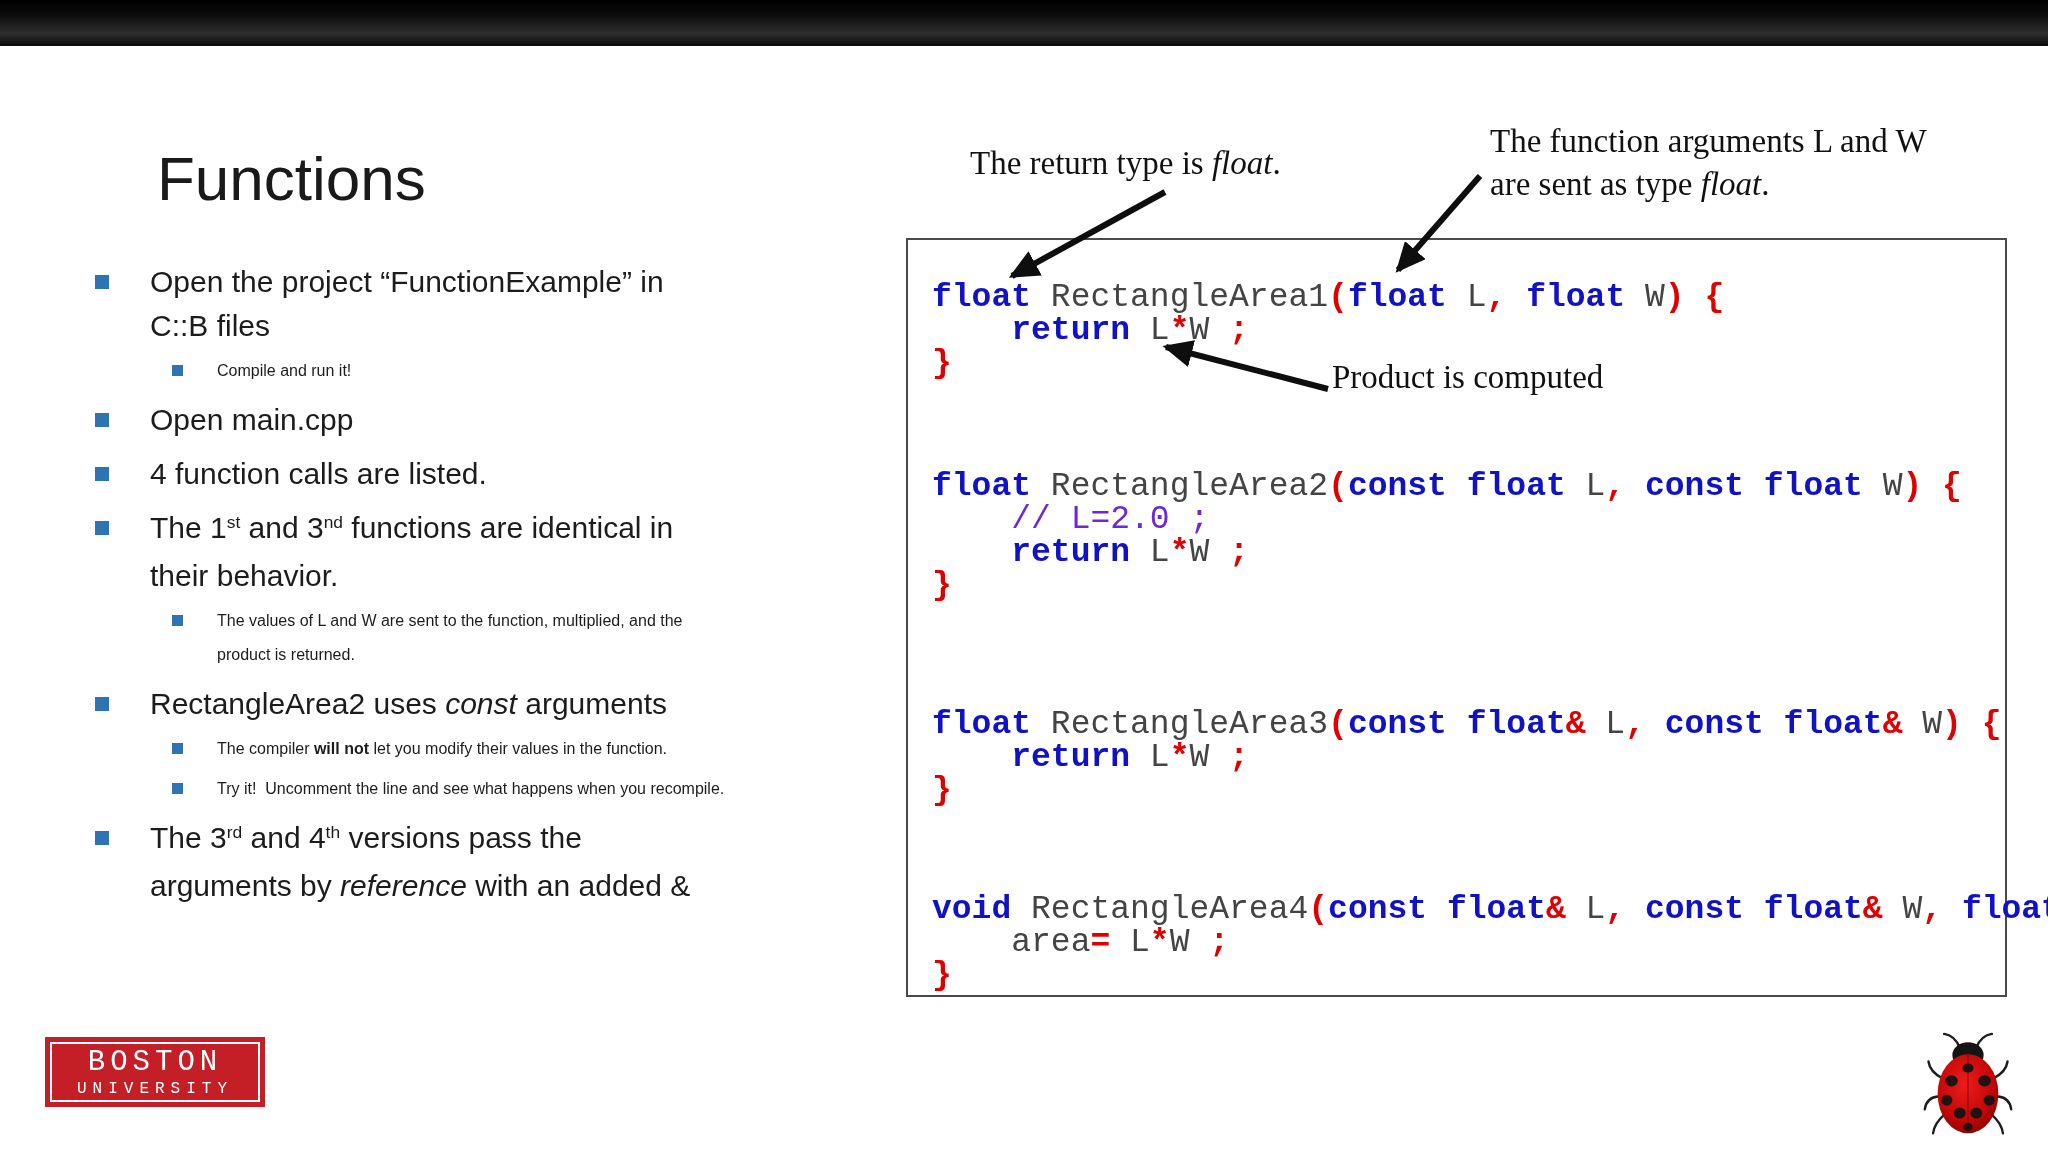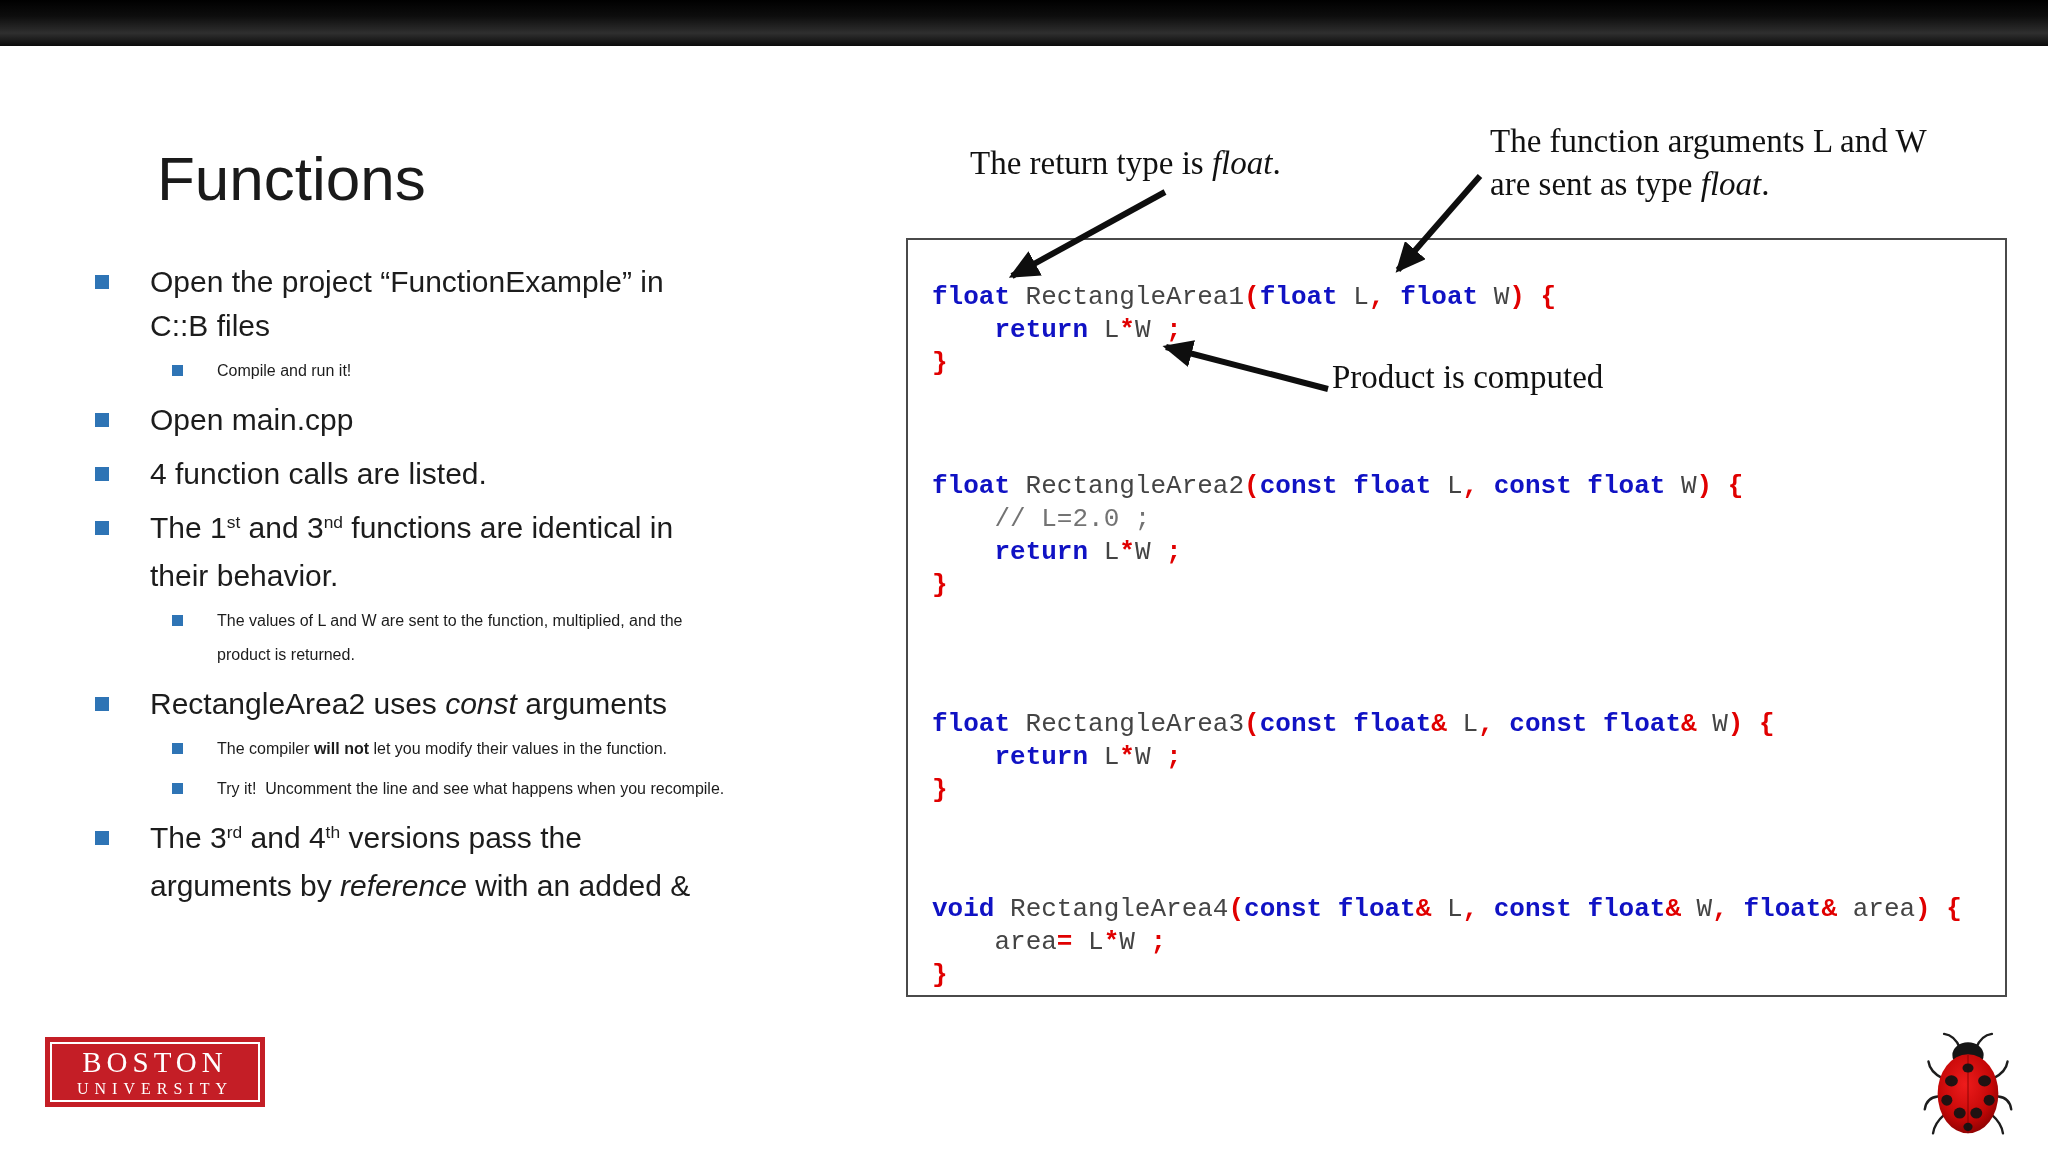--- a/index.html
+++ b/index.html
@@ -29,46 +29,46 @@
   .li.l2 .txt{display:inline-block;width:515px;white-space:pre-wrap;}
   .s-i{font-style:italic;}
   .s-b{font-weight:bold;}
   .s-sup{font-size:58%;position:relative;top:-0.55em;}
   
   .code-box{
     position:absolute;left:906px;top:238px;width:1101px;height:759px;
     border:2px solid #4a4a4a;background:#fff;box-sizing:border-box;
     padding:41px 0 0 24px;
     font-family:"Liberation Mono","DejaVu Sans Mono",monospace;
-    font-size:26px;line-height:33px;color:#444;
+    font-size:33px;line-height:33px;color:#444;
   }
   .code-line{white-space:pre;}
   .code-block + .code-block{display:block;}
   .c-k{color:#1012c4;font-weight:bold;}
   .c-p{color:#e00000;font-weight:bold;}
   .c-n{color:#444;}
-  .c-c{color:#737373;}
+  .c-c{color:#6d28d9;}
   
   .ann{
     position:absolute;font-family:"Liberation Serif",serif;
     font-size:33px;color:#111;line-height:1.3;
   }
   .ann.nowrap{white-space:nowrap;}
   
   .arrows{position:absolute;left:0;top:0;width:2048px;height:1152px;pointer-events:none;}
   
   .bu-logo{
     position:absolute;left:45px;top:1037px;width:220px;height:70px;
     background:#c41e26;
   }
   .bu-inner{
     position:absolute;left:5px;top:5px;right:5px;bottom:5px;
     border:2px solid #ffffff;
     display:flex;flex-direction:column;align-items:center;justify-content:center;
-    font-family:Liberation Serif, serif;color:#ffffff;
+    font-family:Liberation Mono, monospace;color:#ffffff;
   }
   .bu-line1{font-size:29px;letter-spacing:5px;line-height:1;}
   .bu-line2{font-size:16px;letter-spacing:6px;line-height:1;margin-top:4px;}
   
   .ladybug{position:absolute;left:1922px;top:1026px;width:92px;height:118px;}
 </style>
 </head>
 <body>
 
 <div class="top-bar"></div>

